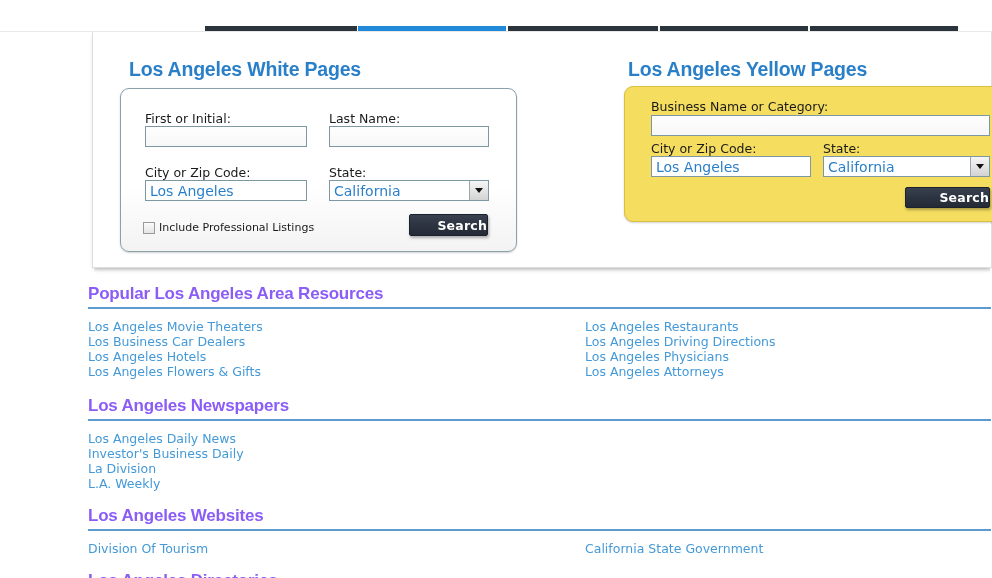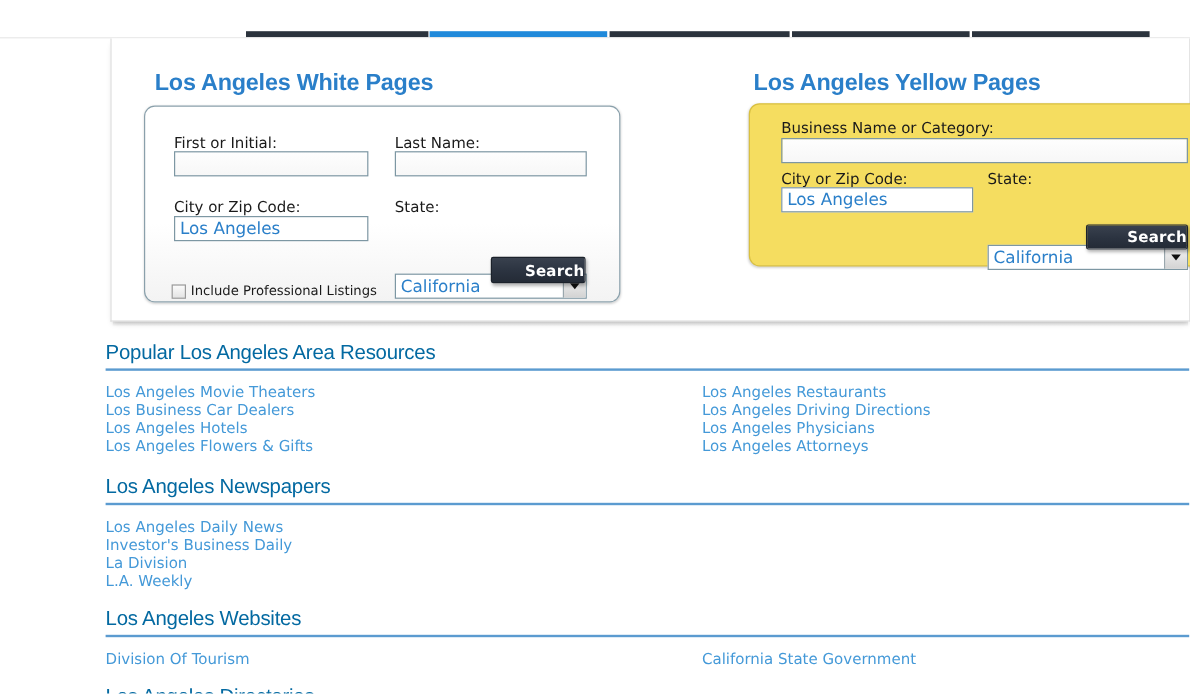--- a/index.html
+++ b/index.html
@@ -59,21 +59,21 @@
     font-family:"DejaVu Sans","Liberation Sans",sans-serif; white-space:nowrap;
   }
   .txtin {
     position:absolute; border:1px solid #7d97a3; background:#fff;
     font-size:14px; color:#2a7fc9; padding:1px 4px;
     font-family:"DejaVu Sans","Liberation Sans",sans-serif;
     outline:none;
   }
   .txtin.plain { background:linear-gradient(to bottom,#fefefe,#f7f7f7); }
 
-  .selwrap { position:absolute; border:1px solid #7d97a3; background:#fff; display:flex; align-items:center;margin-top:48px; }
+  .selwrap { position:absolute; border:1px solid #7d97a3; background:#fff; display:flex; align-items:center; }
   .selwrap .selval { flex:1; font-size:14px; color:#2a7fc9; padding-left:4px; white-space:nowrap; overflow:hidden; }
   .selwrap .arrowbtn {
     width:19px; height:100%;
     background:linear-gradient(to bottom,#f6f6f6,#d3d3d3);
     border-left:1px solid #9aa7ad;
     display:flex; align-items:center; justify-content:center;
   }
   .selwrap .arrowbtn i {
     display:block; width:0; height:0;
     border-left:4px solid transparent; border-right:4px solid transparent;
@@ -95,21 +95,21 @@
   .cbbox {
     width:12px; height:12px; border:1px solid #9a9a9a;
     background:linear-gradient(to bottom,#fbfbfb,#e4e4e4);
   }
   .cblabel { font-size:11px; color:#1a1a1a; font-family:"DejaVu Sans","Liberation Sans",sans-serif; }
 
   
   .res { position:absolute; left:88px; top:284px; width:903px; }
   .res-h {
     font-family:"Liberation Sans Narrow","Liberation Sans",sans-serif;
-    font-weight:normal; font-size:17px; color:#0369a1;
+    font-weight:bold; font-size:17px; color:#8b5cf6;
     padding-bottom:3px; letter-spacing:-.2px;
     border-bottom:2px solid #5b9bd0;
     width:903px;
   }
   .res-cols { display:flex; margin-top:10px; }
   .res-col { width:497px; }
   .res-col.right { width:406px; }
   .res-link {
     display:block; font-size:12.5px; color:#4499d8;
     text-decoration:none; line-height:15px;
@@ -150,21 +150,21 @@
   <input class="txtin" style="left: 145px; top: 180px; width: 162px; height: 21px;" value="Los Angeles">
 
   <div class="fld-label" style="left:329px;top:165px;">State:</div>
   <div class="selwrap" style="left:329px;top:180px;width:160px;height:21px;">
     <span class="selval">California</span>
     <span class="arrowbtn">
         <i></i>
       </span>
   </div>
 
-  <div class="cbrow" style="left:143px;top:236px;text-align:center;">
+  <div class="cbrow" style="left:143px;top:221px;text-align:center;">
     <span class="cbbox"></span>
     <span class="cblabel">Include Professional Listings</span>
   </div>
 
   <div class="searchbtn" style="left:409px;top:214px;width:79px;height:22px;">
     <span>Search</span>
   </div>
 
   <div class="sec-title yp-title">Los Angeles Yellow Pages</div>
 

